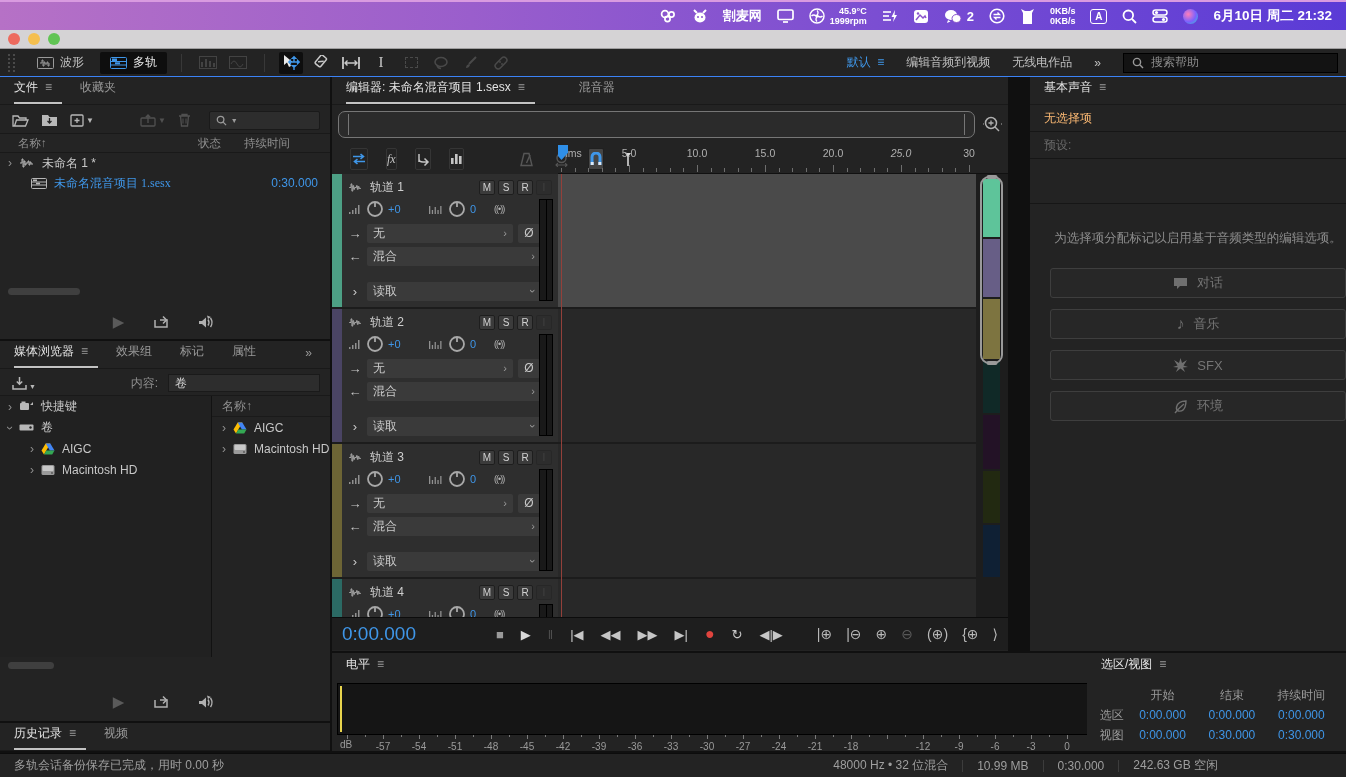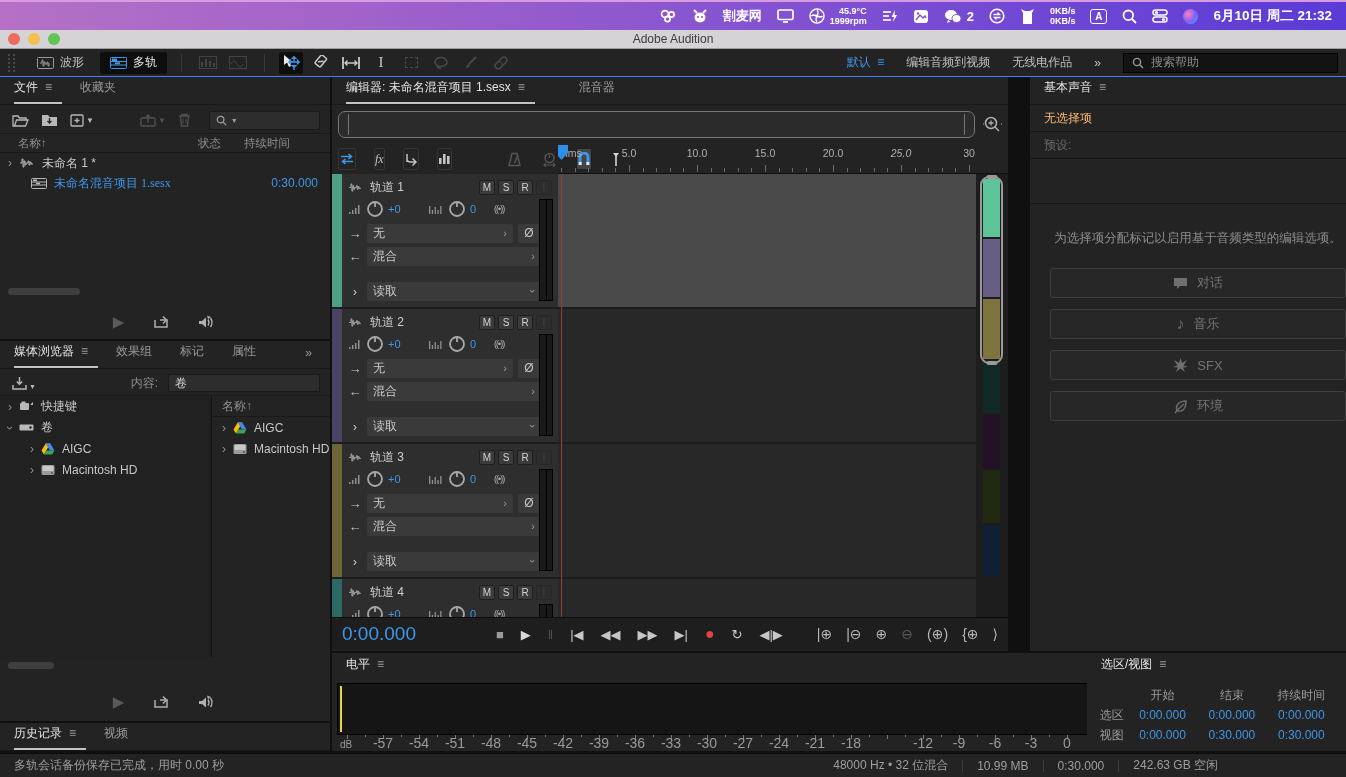--- a/index.html
+++ b/index.html
@@ -75,21 +75,21 @@
   .mlist { flex:1; }
   .trow { height:21px; display:flex; align-items:center; gap:7px; padding-left:8px; white-space:nowrap; color:#c8c8c8; }
   .mlist-head { height:21px; display:flex; align-items:center; padding-left:10px; color:#8f8f8f; border-bottom:1px solid #1a1a1a; }
 
   
   #nav-row { height:39px; display:flex; align-items:center; padding:0 6px; gap:8px; }
   #nav-bar { flex:1; height:27px; border:1px solid #767676; border-radius:7px; background:#2b2b2b; position:relative; }
   #nav-bar:before, #nav-bar:after { content:""; position:absolute; top:2px; bottom:2px; width:1px; background:#767676; }
   #nav-bar:before { left:9px; } #nav-bar:after { right:9px; }
   #ed-toolrow { height:30px; display:flex; align-items:stretch; }
-  #ed-tools { width:226px; display:flex; align-items:center; gap:18px; padding-left:6px; }
+  #ed-tools { width:226px; display:flex; align-items:center; gap:18px; padding-left:18px; }
   .edt { width:22px; height:22px; display:flex; align-items:center; justify-content:center; border:1px solid #353535; border-radius:2px; color:#c4c4c4; }
   .edt.noborder { border-color:transparent; }
   .edt.activebox { background:#454545; border-color:#202020; }
   #ruler { flex:1; position:relative; overflow:hidden; border-bottom:1px solid #111; }
   .rul-lbl { position:absolute; top:3px; font-size:10.5px; color:#b0b0b0; transform:translateX(-50%); }
   .rul-unit { position:absolute; left:4px; top:3px; font-size:10.5px; color:#b0b0b0; }
   .rtick { position:absolute; bottom:1px; width:1px; background:#6e6e6e; }
   #ruler-gutter { width:32px; border-bottom:1px solid #111; }
   #playhead-marker { position:absolute; left:-3px; top:1px; width:13px; height:15px; background:#2f8fe8;
     clip-path:polygon(0 0,100% 0,100% 52%,50% 100%,0 52%); }
@@ -137,21 +137,21 @@
   #es-gap { height:45px; border-bottom:1px solid #161616; }
   #es-msg { padding:26px 18px 10px; color:#8e8e8e; font-size:12.5px; text-align:center; }
   .es-btn { height:30px; margin:11px 20px 0; background:#272727; border:1px solid #3e3e3e; border-radius:3px; display:flex; align-items:center; justify-content:center; gap:9px; color:#757575; font-size:13px; }
 
   
   #meterbox { position:absolute; left:5px; right:10px; top:30px; height:52px; background:#151515; border:1px solid #000; }
   #meter-yellow { position:absolute; left:2px; top:2px; bottom:2px; width:2px; background:#e8d44d; }
   #meter-rmark { position:absolute; right:2px; top:2px; bottom:2px; width:3px; border-left:1px solid #cfcfcf; border-right:1px solid #cfcfcf; }
   #dbscale { position:absolute; left:5px; right:10px; top:82px; height:16px; }
   .dbt { position:absolute; top:0; width:1px; background:#7a7a7a; }
-  .dbl { position:absolute; top:0; transform:translateX(-50%); font-size:14px; color:#9a9a9a; }
+  .dbl { position:absolute; top:6px; transform:translateX(-50%); font-size:10px; color:#9a9a9a; }
   #db-unit { position:absolute; left:3px; top:4px; font-size:10px; color:#9a9a9a; }
 
   
   #sv-grid { padding:4px 10px 0 6px; }
   .sv-row { display:flex; height:20px; align-items:center; }
   .sv-lab { width:36px; text-align:right; color:#9a9a9a; padding-right:4px; }
   .sv-c { width:72px; text-align:center; color:#9a9a9a; }
   .sv-v { width:72px; text-align:center; color:#3f96e8; }
 
   
@@ -257,21 +257,20 @@
   <span class="mb-item">
       <span class="mb-siri"></span>
     </span>
   <span class="mb-item" id="mb-clock">6月10日 周二 21:32</span>
 </div>
 
 <div id="titlebar">
   <span class="tl" id="tl-close" style="background: rgb(237, 106, 94);"></span>
   <span class="tl" id="tl-min" style="background: rgb(245, 191, 79);"></span>
   <span class="tl" id="tl-max" style="background: rgb(97, 196, 84);"></span>
-  <span id="win-title">Adobe Audition</span>
 </div>
 
 <div id="apptoolbar">
   <span class="grip"></span>
   <span class="viewbtn">
     <svg width="17" height="12" viewBox="0 0 17 12">
         <rect x="0.5" y="0.5" width="16" height="11" rx="1" fill="none" stroke="#9a9a9a"></rect>
         <path d="M3 6 h2 M5 6 v-3 h1 v6 h1 v-4 h1 v2 h2 v-2 h1 v4 h1 v-3" stroke="#9a9a9a" fill="none"></path>
       </svg>
     <span>波形</span>

